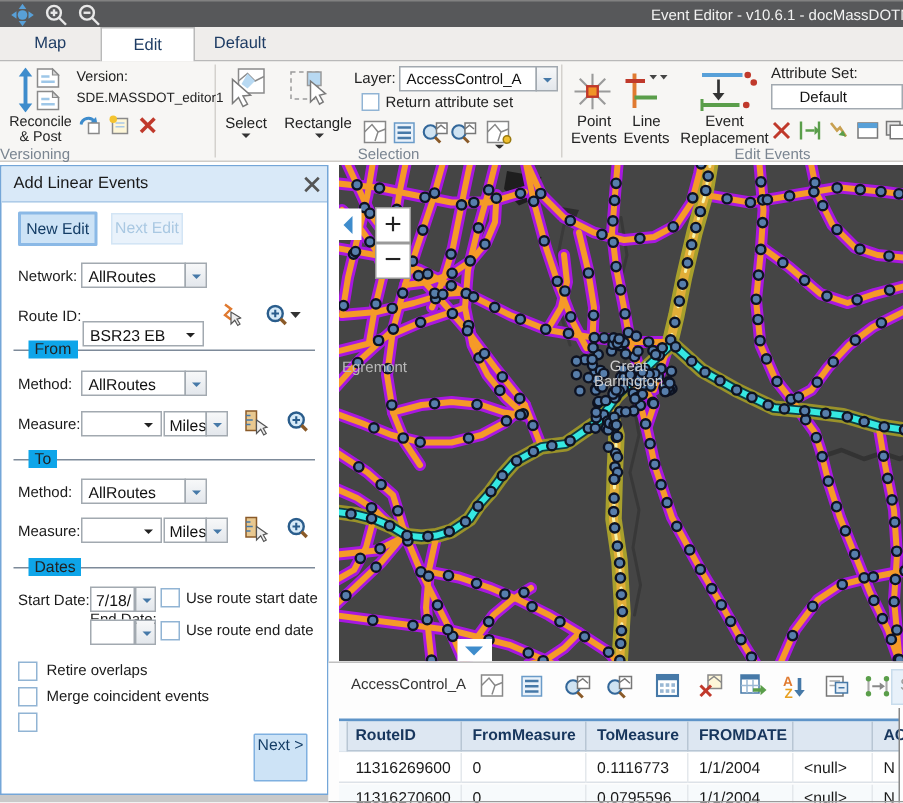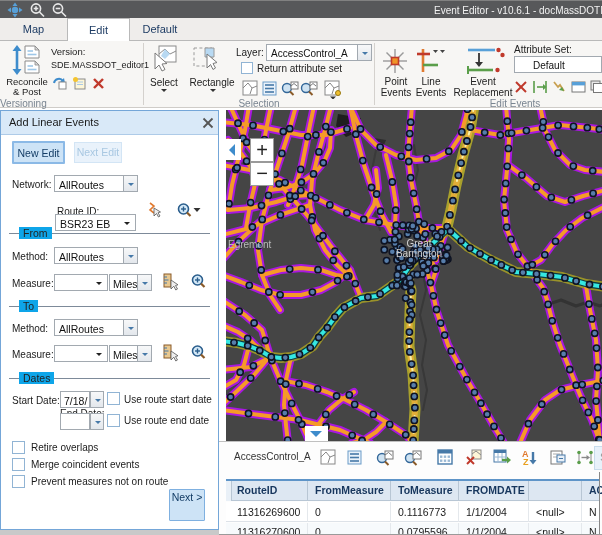--- a/index.html
+++ b/index.html
@@ -208,21 +208,21 @@
         </g>
       </svg>
  </div>
  <div class="blueb" style="left:11px;top:30px;width:53px;height:23px;line-height:20px;border-width:2px;border-color:#8bb9e6;font-size:10.5px;">New Edit</div>
  <div class="abs" style="left:73px;top:31px;width:48px;height:21px;background:#e9f2fb;border:1px solid #d3e5f5;color:#a9c8e2;text-align:center;line-height:19px;font-size:10.5px;">Next Edit</div>
  <div class="lbl" style="left:11px;top:68px;">Network:</div>
  <div class="combo" style="left:53px;top:64px;width:70px;">
       <span class="tx">AllRoutes</span>
     </div>
  <div class="dbtn" style="left:122px;top:64px;"></div>
- <div class="lbl" style="left:11px;top:95px;margin-left:45px;">Route ID:</div>
+ <div class="lbl" style="left:11px;top:95px;">Route ID:</div>
  <div class="combo" style="left:54px;top:103px;width:81px;">
       <span class="tx">BSR23 EB</span>
       <span class="darr" style="right:5px;top:7px;"></span>
     </div>
  <svg class="abs" style="left:145px;top:91px;" width="15" height="16" viewBox="0 0 15 16">
   <path d="M4,1 L8,4 L4,8 L8,11" fill="none" stroke="#e07a30" stroke-width="1.6"></path>
   <path d="M8,6 L8,14 L10.5,11.5 L12.5,15 L14,14 L12,10.8 L14.5,10 Z" fill="#eee" stroke="#555" stroke-width=".8"></path>
  </svg>
  <svg class="abs" style="left:176px;top:92px;" width="24" height="15" viewBox="0 0 24 15">
   <circle cx="6.5" cy="6" r="5" fill="#d6eaf8" stroke="#2a5d8c" stroke-width="1.6"></circle>
@@ -306,21 +306,20 @@
  <div class="lbl" style="left:11px;top:297px;padding-left:48px;">End Date:</div>
  <div class="combo" style="left:59px;top:302px;width:30px;"></div>
  <div class="dbtn" style="left:89px;top:302px;width:14px;"></div>
  <div class="cb" style="left:106px;top:303px;"></div>
  <div class="lbl" style="left:123px;top:304px;">Use route end date</div>
  <div class="cb" style="left:11px;top:330px;"></div>
  <div class="lbl" style="left:30px;top:331px;">Retire overlaps</div>
  <div class="cb" style="left:11px;top:347px;"></div>
  <div class="lbl" style="left:30px;top:348px;">Merge coincident events</div>
  <div class="cb" style="left:11px;top:364px;"></div>
- <div class="lbl" style="left:30px;top:365px;">Prevent measures not on route</div>
  <div class="blueb" style="left:168px;top:378px;width:36px;height:32px;line-height:15px;font-size:10.5px;">Next &gt;</div>
 </div>
 <div class="abs" style="left:0;top:530px;width:219px;height:5px;background:#c9c9c9;"></div>
 
 <div class="abs" style="left:226px;top:110px;width:376px;height:331px;overflow:hidden;"><svg width="376" height="331" viewBox="0 0 376 331">
       <rect width="376" height="331" fill="#454545"></rect>
       <path d="M112,4 L135,8 L132,22 L120,27 L110,16 Z" fill="#1e1e1e"></path>
       <path d="M148,28 L160,30 L156,40 L146,37 Z" fill="#2c2c2c"></path>
       <polyline points="188,35 192,60 186,85 194,110 190,135 196,157 200,180 194,205 200,230 196,255 201,280 197,300" fill="none" stroke="#383838" stroke-width="2" stroke-linecap="round" stroke-linejoin="round"></polyline>
       <polyline points="320,195 335,190 350,196 362,192 374,196 380,193" fill="none" stroke="#333333" stroke-width="3" stroke-linecap="round" stroke-linejoin="round"></polyline>

